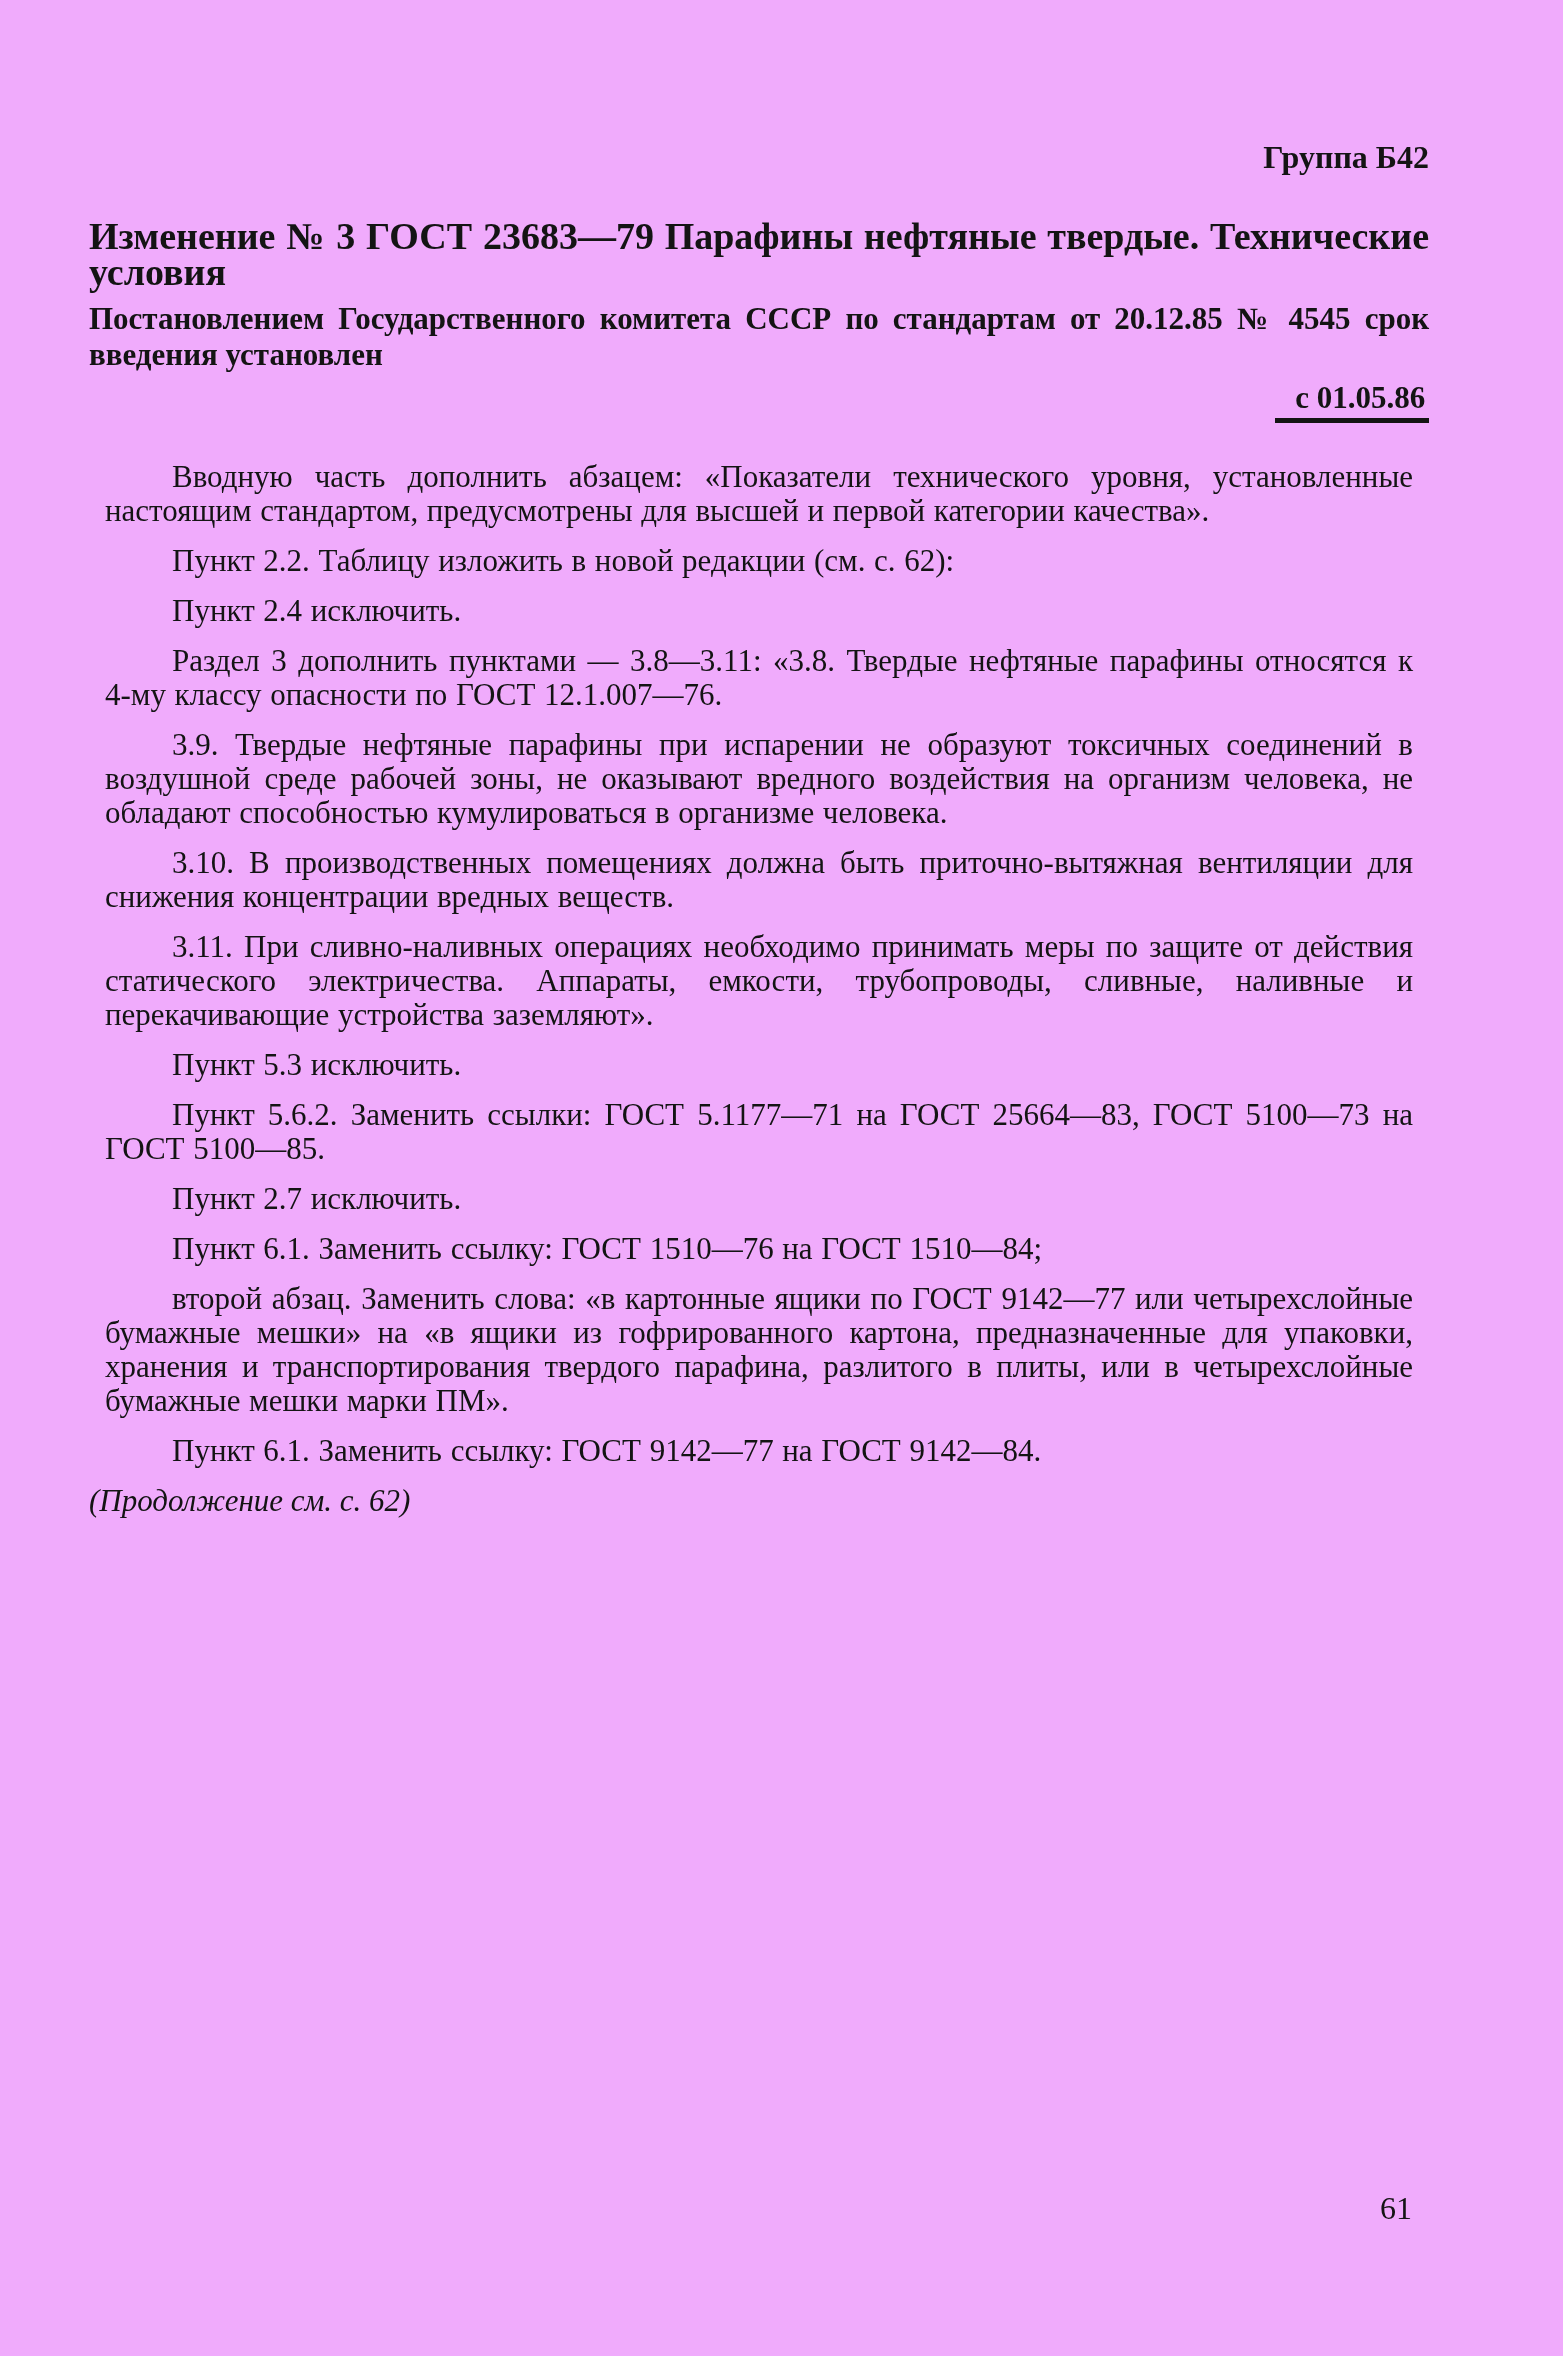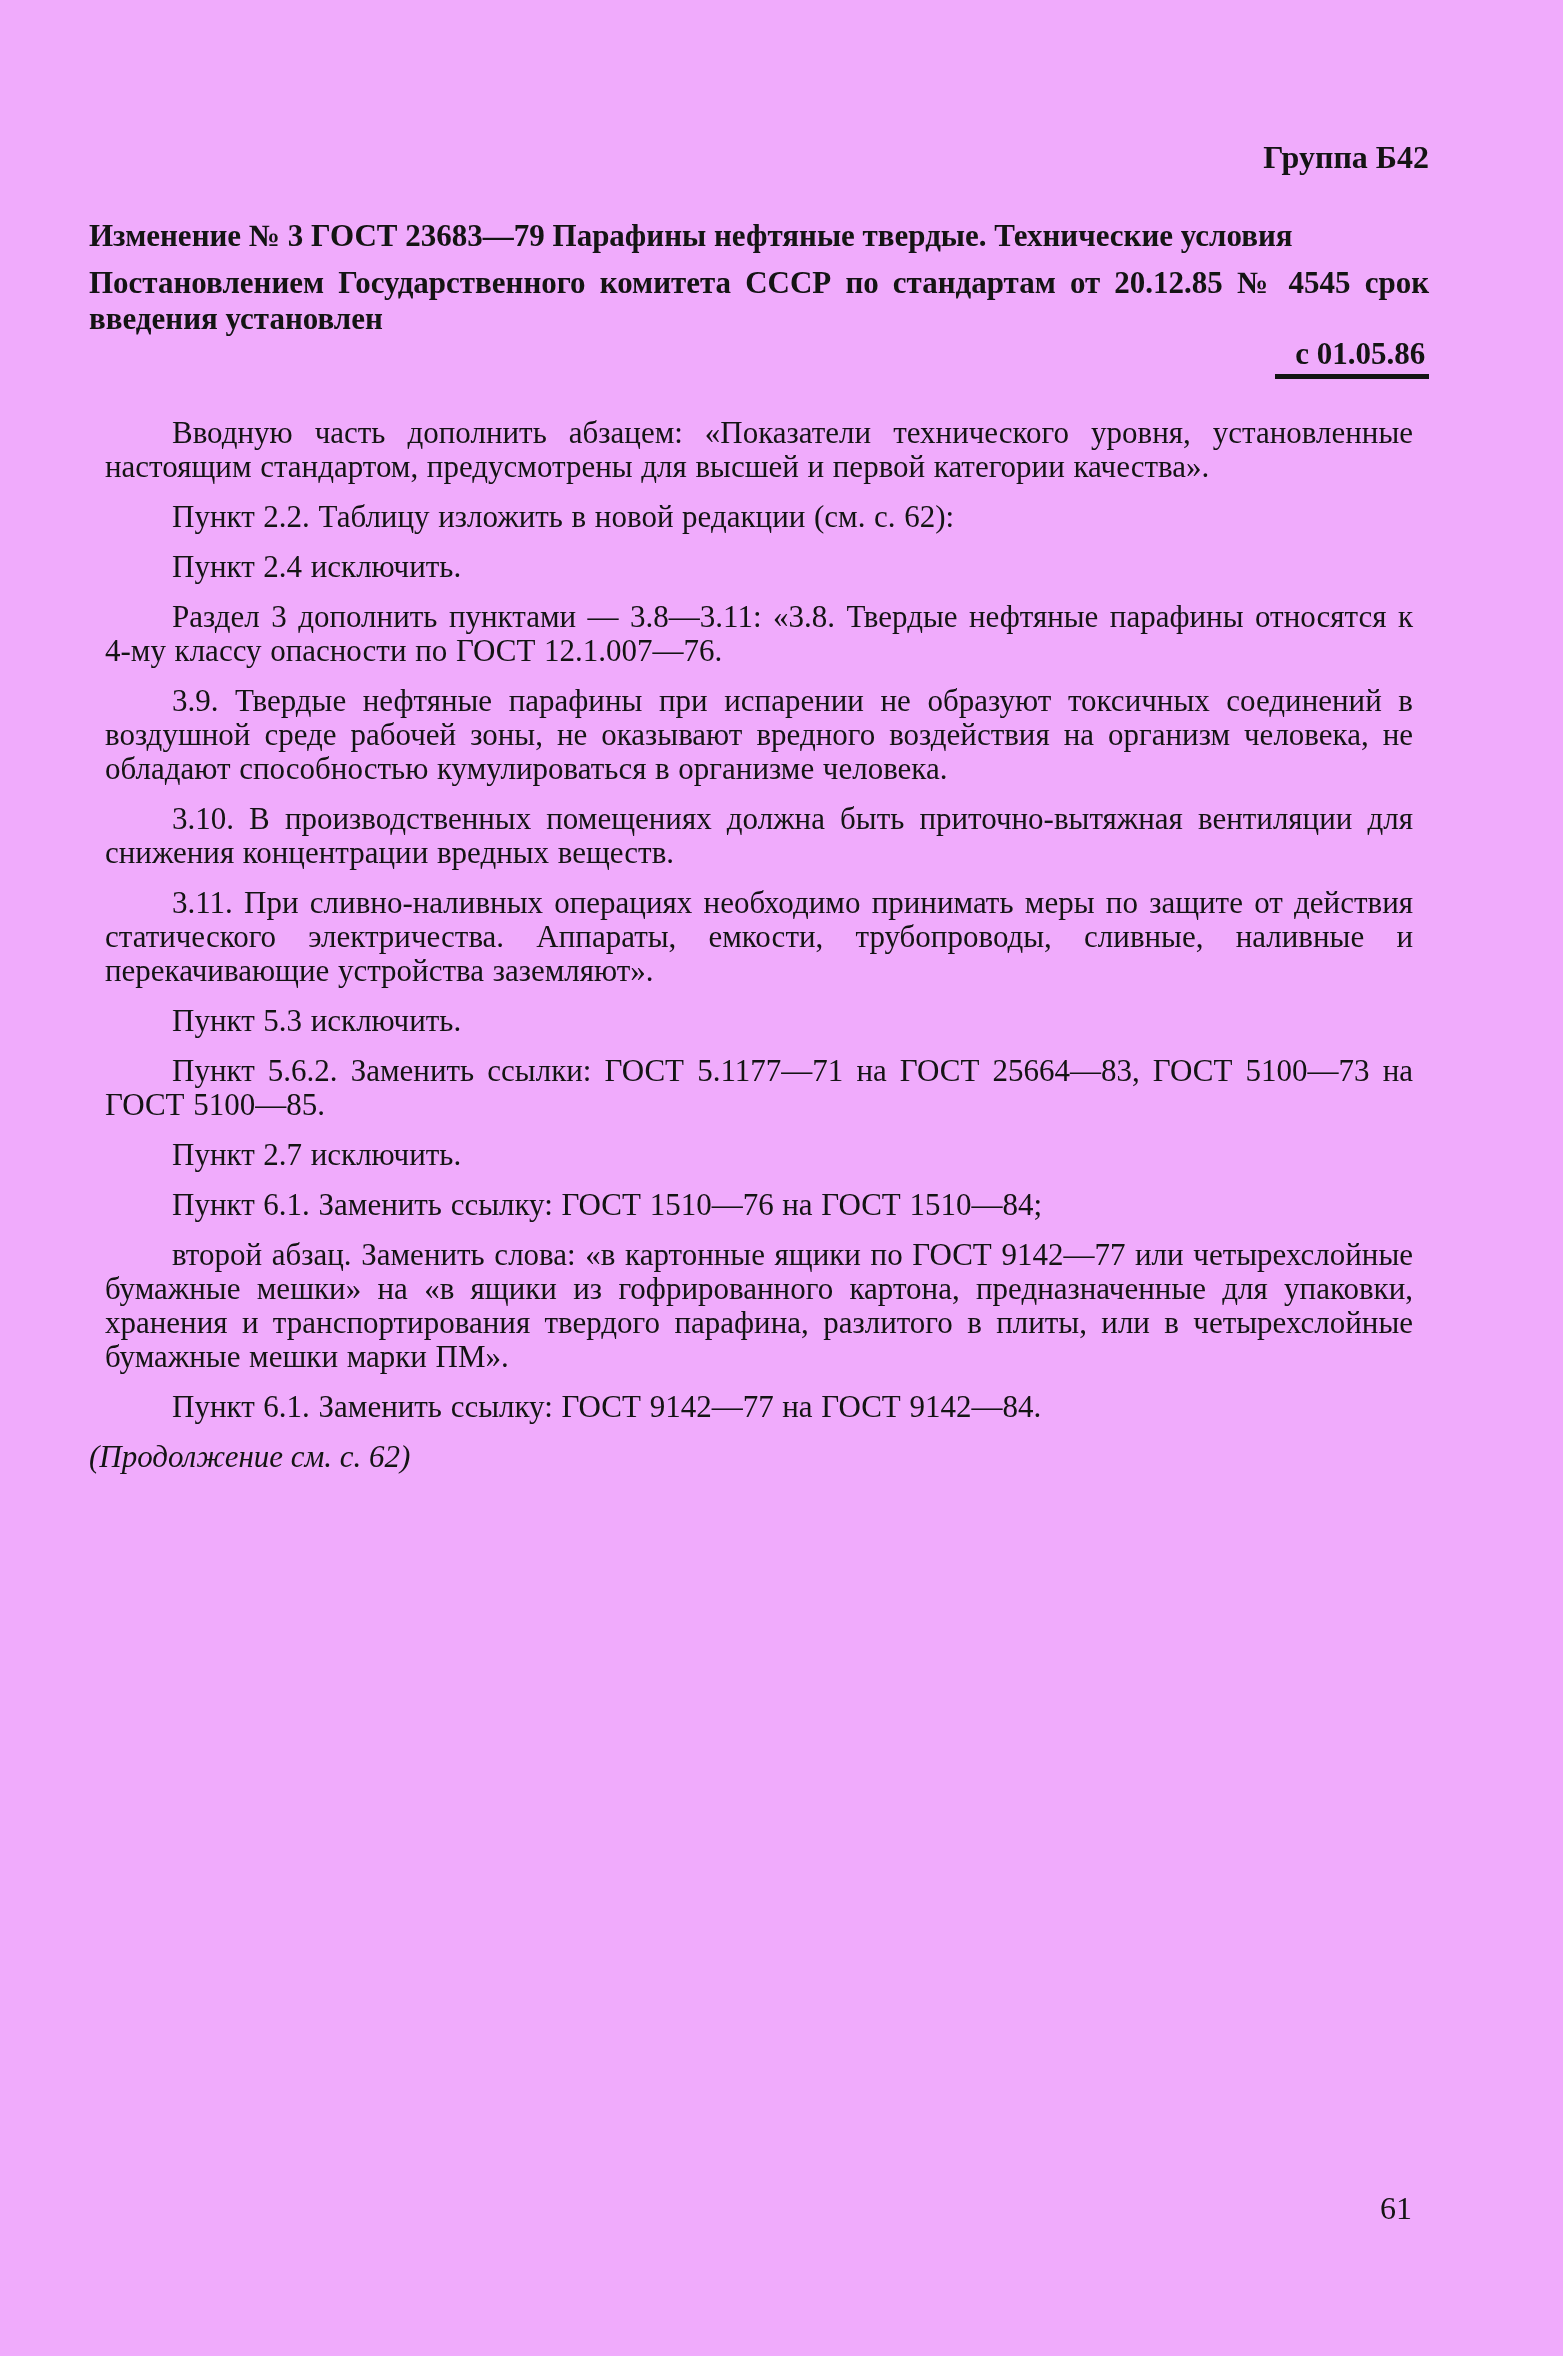--- a/index.html
+++ b/index.html
@@ -29,34 +29,34 @@
   .group-label {
     margin-top: 140px;
     text-align: right;
     font-weight: bold;
     font-size: 32px;
     line-height: 35px;
   }
   .doc-title {
     margin: 43px 0 0 0;
     font-weight: bold;
-    font-size: 31px;
+    font-size: 38px;
     line-height: 36px;
     text-align: justify;
   }
   .decree {
     margin: 11.2px 0 0 0;
     font-weight: bold;
     font-size: 31px;
     line-height: 36px;
     text-align: justify;
   }
   .date-line {
     text-align: right;
-    margin-top: 0px;
+    margin-top: 8px;
   }
   .date {
     display: inline-block;
     font-weight: bold;
     font-size: 31px;
     line-height: 34px;
     border-bottom: 5.6px solid #141414;
     padding: 0 3.7px 2.8px 20.5px;
   }
   .body-block {

